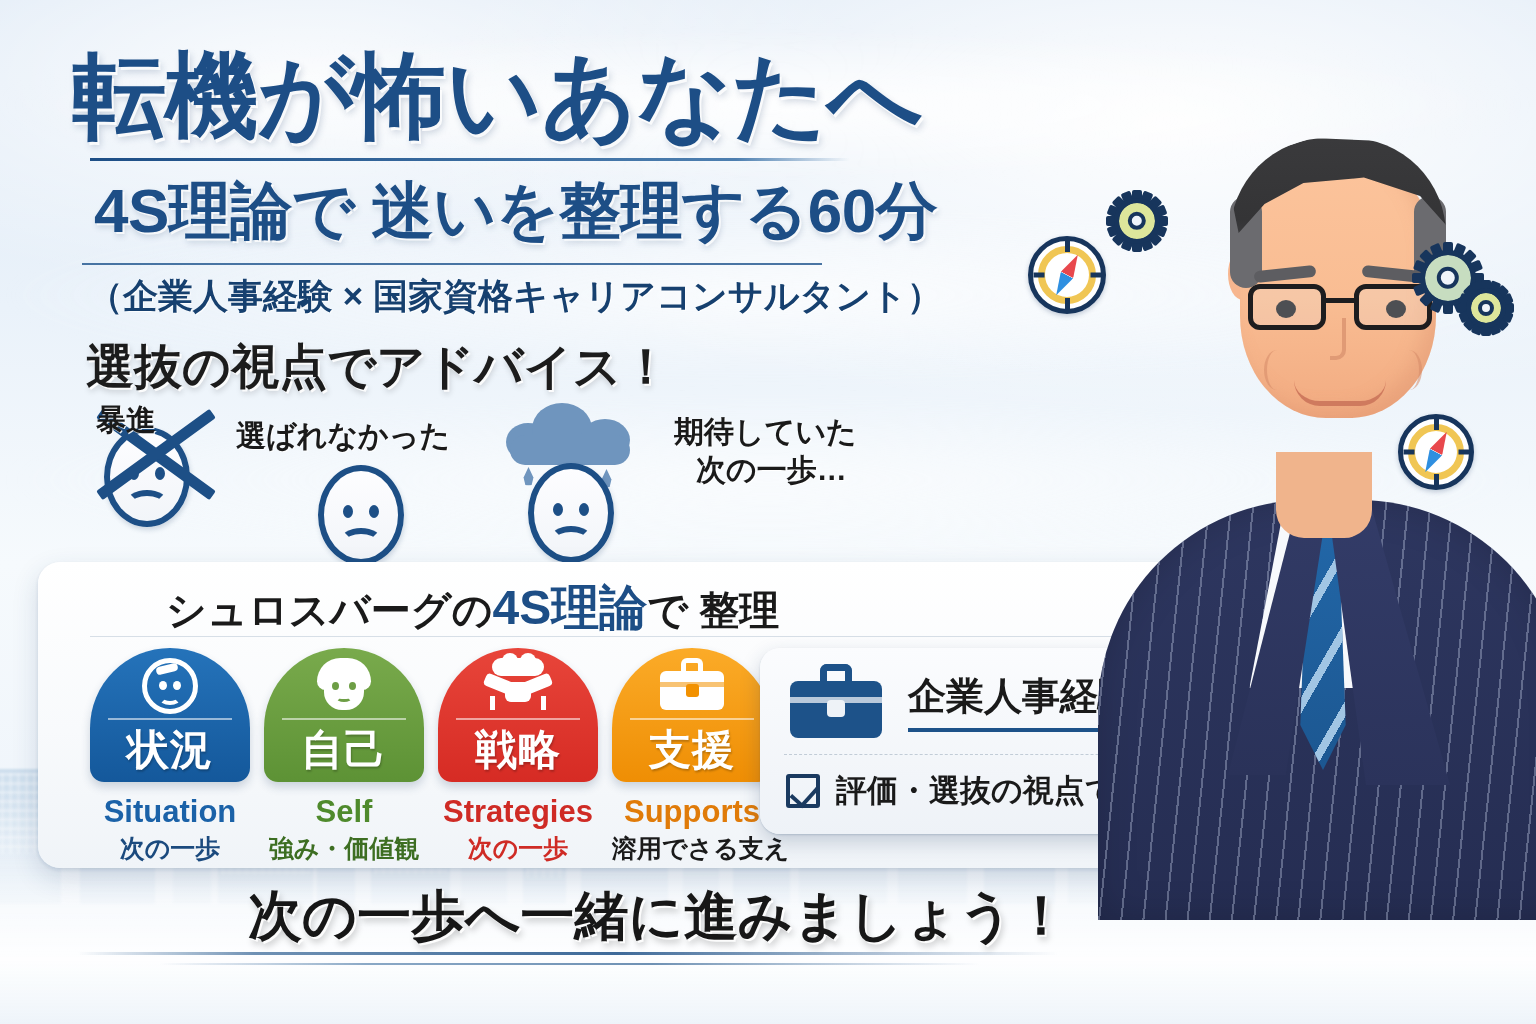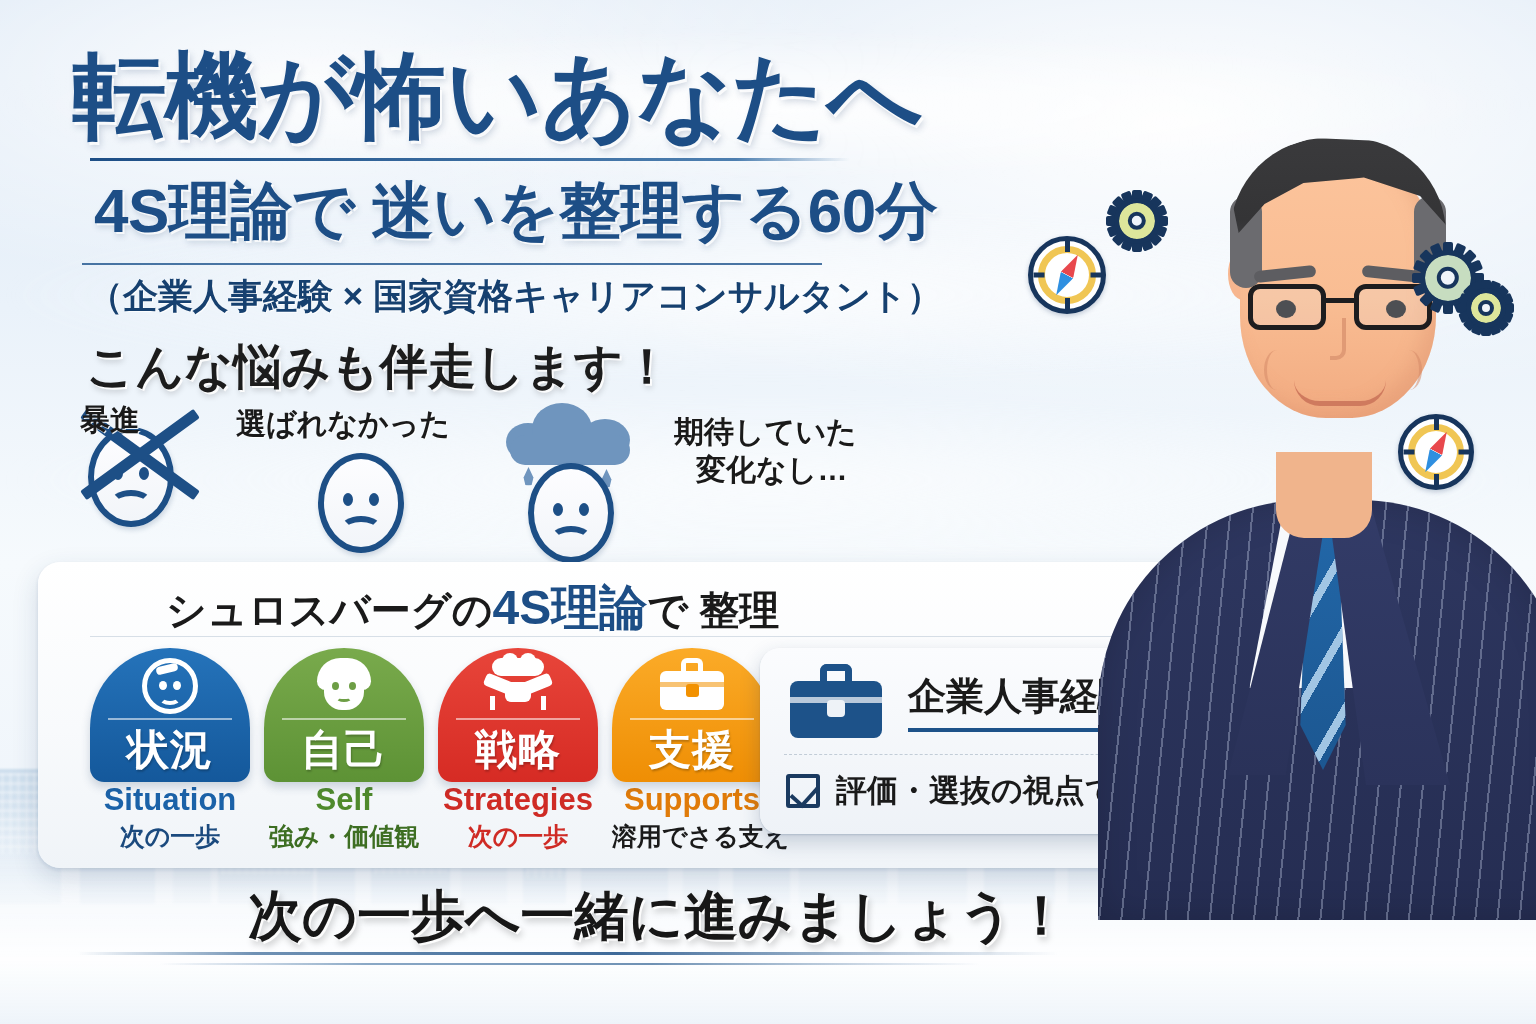--- a/index.html
+++ b/index.html
@@ -136,21 +136,21 @@
     box-shadow: 0 5px 10px rgba(30,60,100,.2);
     overflow:hidden;
   }
   .dome .hr { position:absolute; left:18px; right:18px; top:70px; height:2px; background:rgba(255,255,255,.55); }
   .dome .jp {
     position:absolute; left:0; right:0; top:74px;
     font-size:42px; font-weight:700; color:#fff; letter-spacing:1px;
     text-shadow:1px 2px 2px rgba(0,0,0,.22);
   }
   .dome .gly { position:absolute; left:0; right:0; top:10px; height:58px; }
-  .card .en { margin-top:0; font-size:31px; font-weight:700; }
+  .card .en { margin-top:12px; font-size:31px; font-weight:700; }
   .card .jp2 { margin-top:2px; font-size:25px; font-weight:700; white-space:nowrap; }
 
   
   .g-baby{ width:56px;height:56px;margin:0 auto;border:5px solid #fff;border-radius:50%;position:relative;}
   .g-baby i{position:absolute;width:8px;height:9px;background:#fff;border-radius:50%;top:18px;}
   .g-baby i.l{left:12px;} .g-baby i.r{right:12px;}
   .g-baby u{position:absolute;left:12px;top:28px;width:22px;height:14px;border:4px solid #fff;border-radius:50%;
             border-top-color:transparent;border-left-color:transparent;border-right-color:transparent;}
   .g-baby s{position:absolute;left:9px;top:2px;width:22px;height:8px;background:#fff;border-radius:8px;transform:rotate(-14deg);}
   
@@ -344,39 +344,39 @@
   <div class="haze"></div>
 
   <div class="headline">
     <div class="h-main">転機が怖いあなたへ</div>
     <div class="rule-top"></div>
     <div class="h-sub">4S理論で 迷いを整理する60分</div>
     <div class="rule-bot"></div>
     <div class="h-meta">（企業人事経験 × 国家資格キャリアコンサルタント）</div>
   </div>
 
-  <div class="worry-lead">こんな悩みも伴走します！</div>
+  <div class="worry-lead">選抜の視点でアドバイス！</div>
 
   <div class="worry-row">
 
-    <div class="worry" style="left:28px; top:22px;">
+    <div class="worry" style="left:44px; top:22px;">
       <div class="face">
         <div class="oval"></div>
           <div class="eye l"></div>
           <div class="eye r"></div>
           <div class="mouth"></div>
       </div>
       <div class="crossout">
           <span></span>
           <span></span>
         </div>
       <div class="wtext" style="left:-8px; top:-26px;">暴進</div>
     </div>
 
-    <div class="worry" style="left:258px; top:48px;">
+    <div class="worry" style="left:258px; top:60px;">
       <div class="face">
         <div class="oval"></div>
           <div class="eye l"></div>
           <div class="eye r"></div>
           <div class="mouth"></div>
       </div>
       <div class="wtext" style="left:-82px; top:-48px;">選ばれなかった</div>
     </div>
 
     <div class="worry" style="left:468px; top:58px;">
@@ -391,21 +391,21 @@
         <div class="drop" style="left:94px; top:68px;"></div>
       </div>
       <div class="face">
         <div class="oval"></div>
           <div class="eye l"></div>
           <div class="eye r"></div>
           <div class="mouth"></div>
       </div>
       <div class="wtext" style="left:146px; top:-50px;">
         <div>期待していた</div>
-        <div style="padding-left:22px;">変化なし…</div>
+        <div style="padding-left:22px;">次の一歩…</div>
       </div>
     </div>
   </div>
 
   <div class="panel">
     <div class="panel-title"><span>シュロスバーグの</span><b>4S理論</b><span>で 整理</span></div>
     <div class="panel-div"></div>
 
     <div class="cards">
 

